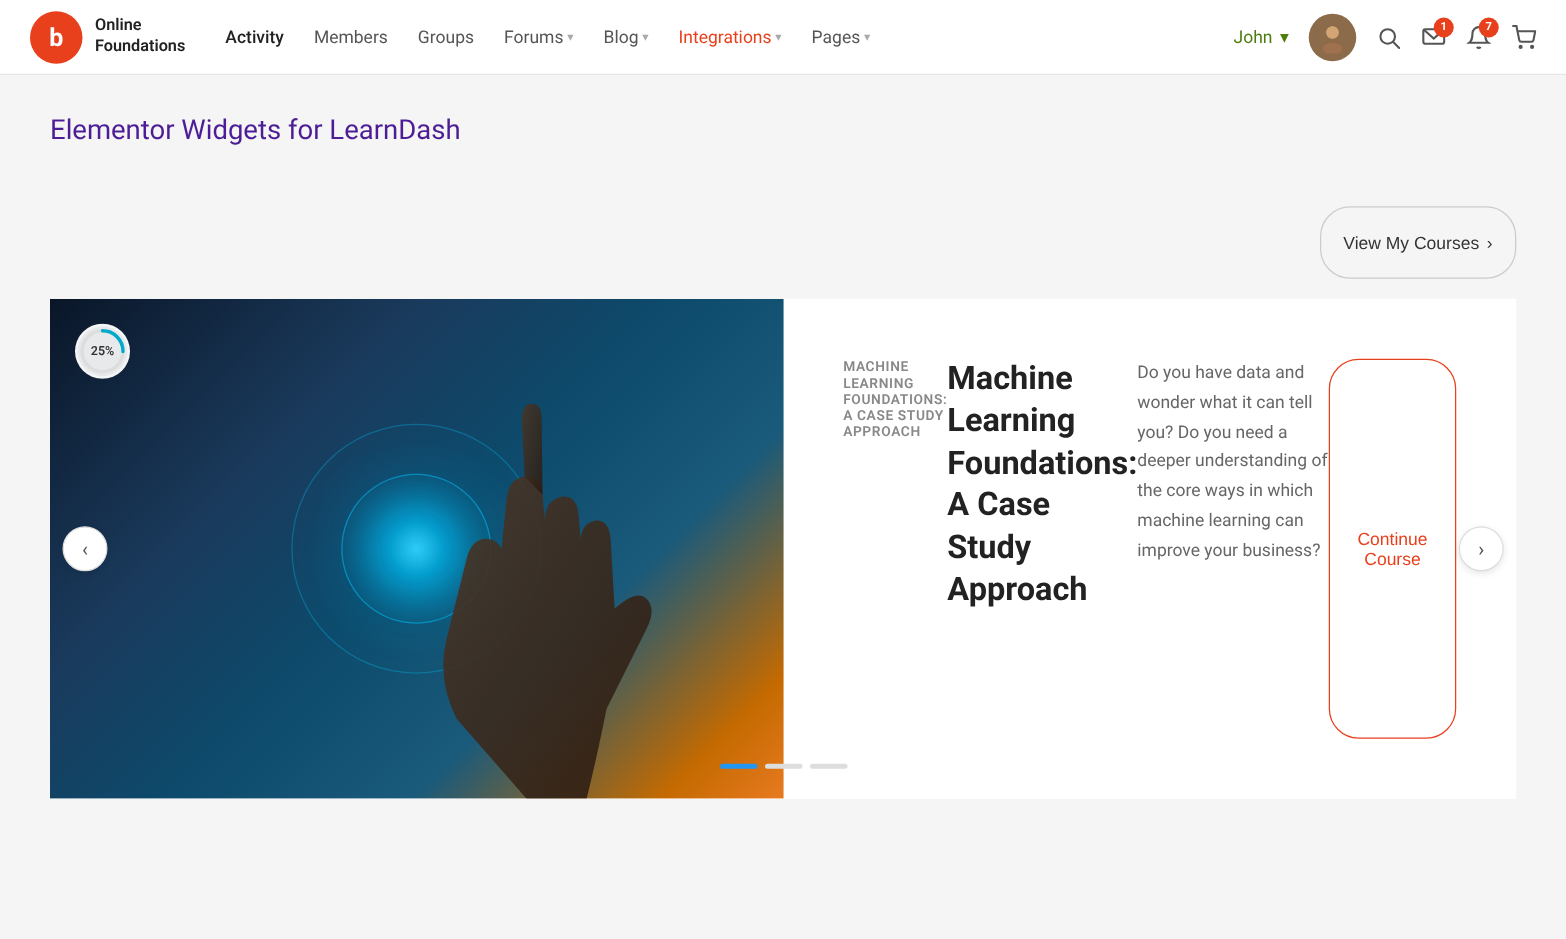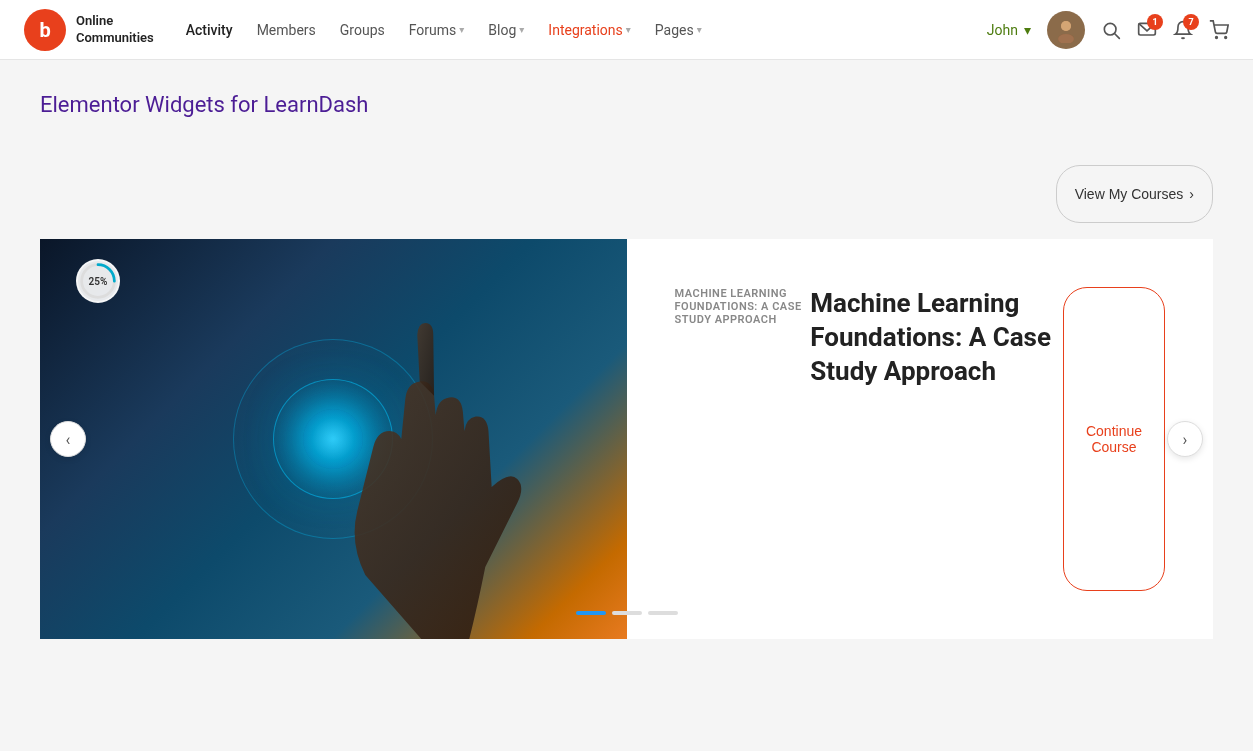--- a/index.html
+++ b/index.html
@@ -238,21 +238,21 @@
       bottom: 0;
       right: 0;
       width: 70%;
       height: 80%;
     }
 
     
     .progress-badge {
       position: absolute;
       top: 20px;
-      left: 36px;
+      left: 20px;
       width: 44px;
       height: 44px;
       border-radius: 50%;
       background: rgba(255,255,255,0.9);
       display: flex;
       align-items: center;
       justify-content: center;
       font-size: 11px;
       font-weight: 600;
       color: #333;
@@ -331,21 +331,21 @@
 </head>
 <body>
 
 <nav>
   <a class="nav-brand">
     <div class="nav-logo">
       <span>b</span>
     </div>
     <div class="nav-brand-text">
       <span>Online</span><br>
-      <span>Communities</span>
+      <span>Foundations</span>
     </div>
   </a>
 
   <div class="nav-links">
     <a class="nav-link active">Activity</a>
     <a class="nav-link">Members</a>
     <a class="nav-link">Groups</a>
     <a class="nav-link">
       <span>Forums</span>
       <span class="chevron">▾</span>
@@ -454,20 +454,21 @@
             <circle cx="22" cy="22" r="18" fill="none" stroke="#ddd" stroke-width="3"></circle>
             <circle cx="22" cy="22" r="18" fill="none" stroke="#00aacc" stroke-width="3" stroke-dasharray="28.27 84.82" stroke-dashoffset="0" stroke-linecap="round" transform="rotate(-90 22 22)"></circle>
           </svg>
           <span style="font-size:10px;font-weight:600;color:#333;position:relative;z-index:1;">25%</span>
         </div>
       </div>
 
       <div class="carousel-content-side">
         <div class="course-category">MACHINE LEARNING FOUNDATIONS: A CASE STUDY APPROACH</div>
         <h3 class="course-title">Machine Learning Foundations: A Case Study Approach</h3>
+        <p class="course-desc">Do you have data and wonder what it can tell you? Do you need a deeper understanding of the core ways in which machine learning can improve your business?</p>
         <button class="continue-course-btn">
           <span>Continue Course</span>
         </button>
       </div>
 
       <div class="carousel-arrow right">
         <span>›</span>
       </div>
 
       <div class="carousel-dots">

